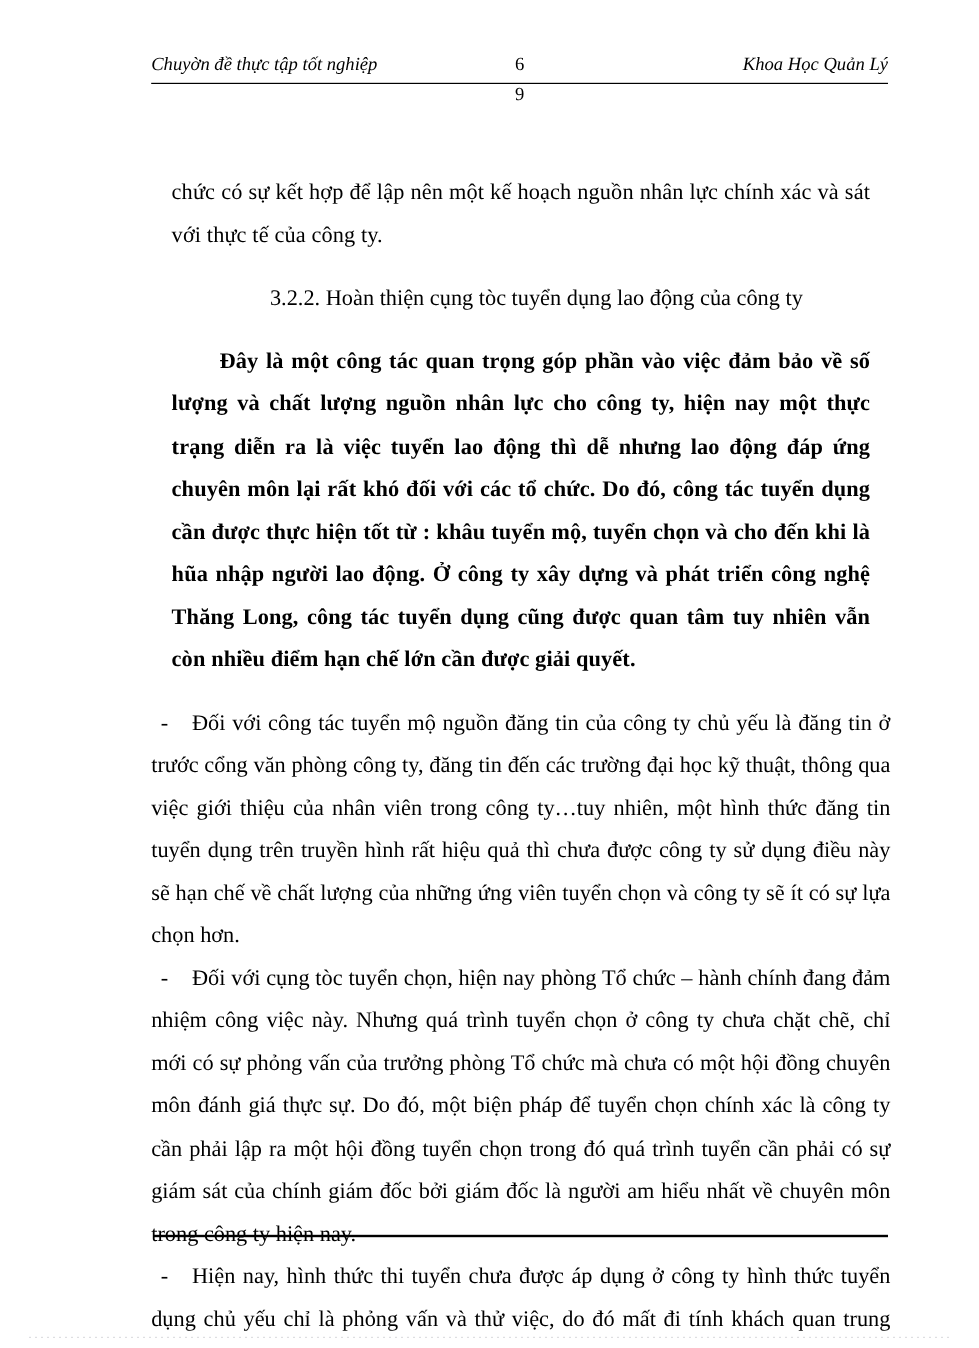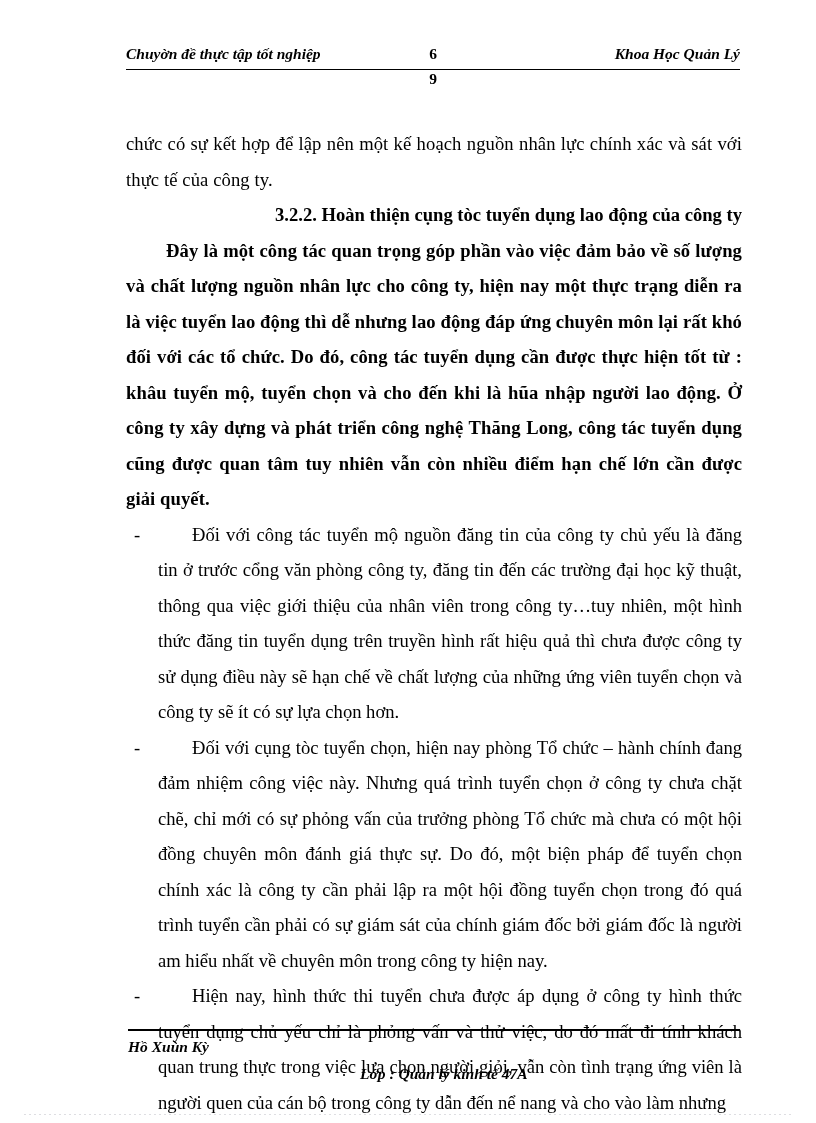--- a/index.html
+++ b/index.html
@@ -31,21 +31,21 @@
   .header-row {
     position: relative;
     height: 26px;
   }
   .hdr-left,
   .hdr-right,
   .hdr-pageno-top,
   .hdr-pageno-bottom {
     position: absolute;
     font-style: italic;
-    font-weight: bold;
+    font-weight: normal;
     font-size: 15.5px;
     line-height: 20px;
     white-space: nowrap;
   }
   .hdr-left { left: 0; top: 0; }
   .hdr-right { right: 0; top: 0; margin-left: 16px; }
   .hdr-pageno-top {
     left: 50%;
     top: 0;
     transform: translateX(-50%);
@@ -67,57 +67,56 @@
   }
 
   
   .body-area {
     position: absolute;
     left: 126px;
     top: 126px;
     width: 616px;
   }
   p.para {
-    margin: 0;
+    margin: 17px;
     font-size: 18.6px;
     line-height: 35.5px;
     text-align: justify;
     text-justify: inter-word;
     letter-spacing: 0.1px;
   }
   p.para.indent { text-indent: 40px; font-weight: bold; }
   p.para.cont { text-indent: 0; }
 
   h3.heading {
-    margin: 0;
+    margin: 16px;
     padding-left: 26px;
     font-size: 18.6px;
     line-height: 35.5px;
-    font-weight: bold;
-    text-align: right;
+    font-weight: normal;
+    text-align: center;
   }
 
   
   .dash-item {
     position: relative;
     font-size: 18.6px;
     line-height: 35.5px;
     text-align: justify;
     text-justify: inter-word;
     padding-left: 0;
   }
   .dash-item .dash {
     position: absolute;
     left: 8px;
     top: 0;
   }
   .dash-item .dash-body {
     display: block;
     text-indent: 34px;
-    margin-left: 32px;
   }
 
   
   .footer-rule {
     position: absolute;
     left: 128px;
     top: 1029px;
     width: 612px;
     height: 0;
     border-top: 2px solid #000000;
@@ -199,20 +198,16 @@
     </div>
 
     <div class="dash-item">
       <span class="dash">-</span>
       <span class="dash-body">Hiện nay, hình thức thi tuyển chưa được áp dụng ở công ty hình thức tuyển dụng chủ yếu chỉ là phỏng vấn và thử việc, do đó mất đi tính khách quan trung thực trong việc lựa chọn người giỏi, vẫn còn tình trạng ứng viên là người quen của cán bộ trong công ty dẫn đến nể nang và cho vào làm nhưng</span>
     </div>
 
   </div>
 
   <div class="footer-rule"></div>
-  <div class="footer">
-    <span class="ftr-left">Hồ Xuùn Kỳ</span>
-    <span class="ftr-center">Lớp : Quản lý kinh tế 47A</span>
-  </div>
 
   <div class="scan-artifact"></div>
 
 </div>
 
 </body></html>

